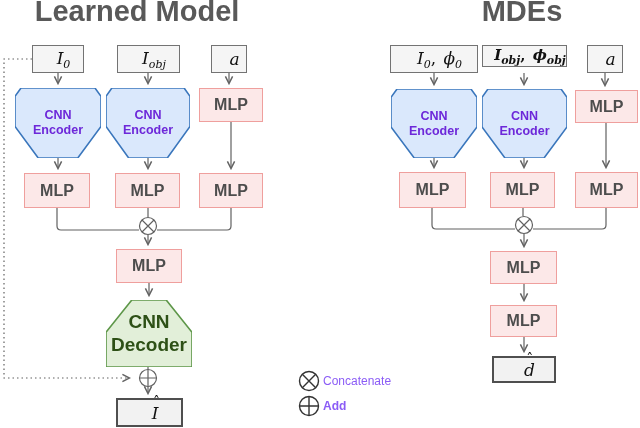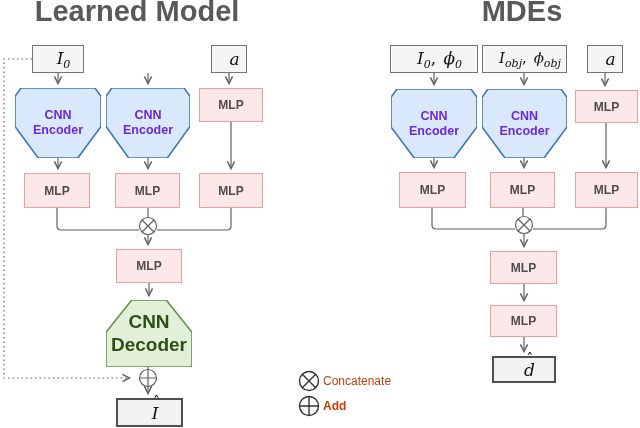--- a/index.html
+++ b/index.html
@@ -15,21 +15,21 @@
     letter-spacing:0px;
   }
 
   .box { position:absolute; box-sizing:border-box; display:flex; align-items:center; justify-content:center; }
 
   .gbox { background:#f5f5f5; border:1.5px solid #737373; }
   .obox { background:#f2f2f2; border:2px solid #4f4f4f; }
 
   .mlp {
     background:#fce8e8; border:1.6px solid #ef9f9d;
-    color:#4d4d4d; font-weight:bold; font-size:12px;
+    color:#4d4d4d; font-weight:bold; font-size:16px;
   }
 
   .shape { position:absolute; }
   .shape svg.poly { position:absolute; left:0; top:0; width:100%; height:100%; }
   .shape .slabel {
     position:absolute; inset:0; display:flex; align-items:center; justify-content:center;
     text-align:center; font-weight:bold; font-size:12.5px; line-height:1.2;
   }
   .enc-label { color:#6d28d9; padding:0 12px; }
   .dec-label { color:#2d5016; padding:0 16px; }
@@ -40,21 +40,21 @@
   }
   .math .sub { font-size:11px; font-style:italic; vertical-align:-4px; letter-spacing:0; }
   .math .sep { font-style:normal; padding-right:2px; }
   .hatwrap { position:relative; display:inline-block; }
   .hat {
     position:absolute; top:-9px; left:50%; transform:translateX(-28%);
     font-style:normal; font-size:14px; color:#111;
   }
 
   .legend-text {
-    position:absolute; font-size:12px; color:#c2410c; white-space:nowrap;
+    position:absolute; font-size:12px; color:#8b5cf6; white-space:nowrap;
   }
 </style>
 </head>
 <body>
 
 <div id="canvas">
 
   <svg id="wires" width="640" height="428" viewBox="0 0 640 428">
     <defs>
       <marker id="arr" viewBox="0 0 8 8" refX="6.5" refY="4" markerWidth="8" markerHeight="8" orient="auto">
@@ -117,20 +117,23 @@
       <path d="M309,396.5 L309,415.5 M299.5,406 L318.5,406" fill="none"></path>
     </g>
   </svg>
 
   <div class="title" style="left:137px;">Learned Model</div>
   <div class="title" style="left:522px;">MDEs</div>
 
   <div class="box gbox math" style="left:32px; top:45px; width:52px; height:28px;">
     <span><span>I</span><span class="sub">0</span></span>
   </div>
+  <div class="box gbox math" style="left:117px; top:45px; width:63px; height:28px;">
+    <span><span>I</span><span class="sub">obj</span></span>
+  </div>
   <div class="box gbox math" style="left:211px; top:45px; width:36px; height:28px;">
     <span>a</span>
   </div>
 
   <div class="shape" style="left:15px; top:88px; width:86px; height:70px;">
     <svg class="poly" viewBox="0 0 100 100" preserveAspectRatio="none">
       <polygon points="0,12 7,0 93,0 100,12 100,55 73,100 27,100 0,55" fill="#dae8fc" stroke="#3a76bc" stroke-width="1.6" vector-effect="non-scaling-stroke"></polygon>
     </svg>
     <div class="slabel enc-label">CNN Encoder</div>
   </div>
@@ -165,21 +168,21 @@
     <div class="slabel dec-label" style="font-size:19px;">CNN Decoder</div>
   </div>
 
   <div class="box obox math" style="left:116px; top:398px; width:67px; height:29px;">
     <span class="hatwrap"><span class="hat">ˆ</span><span>I</span></span>
   </div>
 
   <div class="box gbox math" style="left:390px; top:45px; width:88px; height:28px;">
     <span><span>I</span><span class="sub">0</span><span class="sep">, </span><span>ϕ</span><span class="sub">0</span></span>
   </div>
-  <div class="box gbox math" style="left:482px; top:45px; width:85px; height:28px; font-size:15px;">
+  <div class="box gbox math" style="left:482px; top:45px; width:85px; height:22px; font-size:15px;font-weight:bold;">
     <span><span>I</span><span class="sub">obj</span><span class="sep">, </span><span>ϕ</span><span class="sub">obj</span></span>
   </div>
   <div class="box gbox math" style="left:587px; top:45px; width:36px; height:28px;">
     <span>a</span>
   </div>
 
   <div class="shape" style="left:391px; top:89px; width:86px; height:69px;">
     <svg class="poly" viewBox="0 0 100 100" preserveAspectRatio="none">
       <polygon points="0,12 7,0 93,0 100,12 100,55 73,100 27,100 0,55" fill="#dae8fc" stroke="#3a76bc" stroke-width="1.6" vector-effect="non-scaling-stroke"></polygon>
     </svg>

